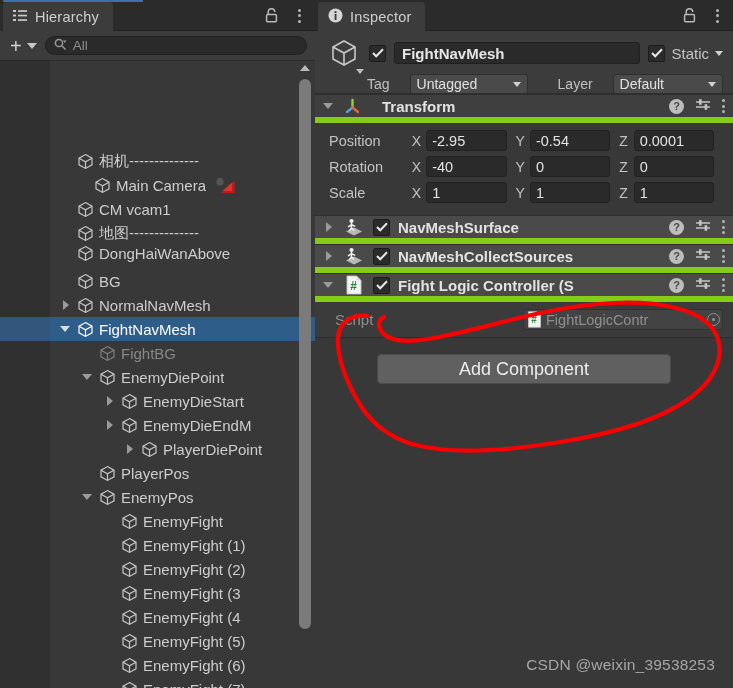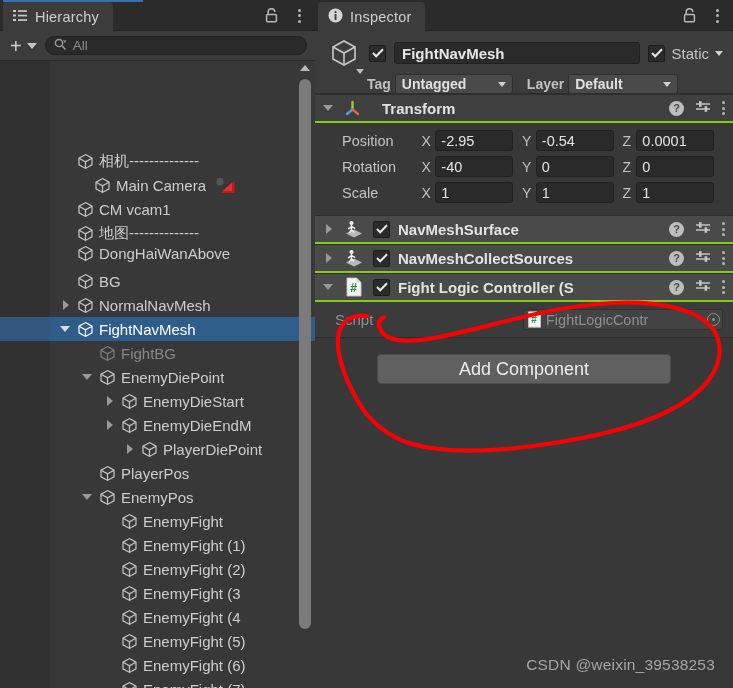--- a/index.html
+++ b/index.html
@@ -107,44 +107,44 @@
     display:flex; align-items:center; justify-content:center; flex:none; cursor:pointer;
   }
   .chk svg { display:block; }
   .name-field {
     flex:1; height:22px; background:#2a2a2a; border:1px solid #202020; border-radius:3px;
     display:flex; align-items:center; padding:0 7px; color:#e6e6e6;
     font-size:15px; font-weight:bold;
   }
   .static-wrap { display:flex; align-items:center; gap:6px; flex:none; }
   .static-lbl { color:#c4c4c4; font-size:15px; }
-  .hdr-row2 { display:flex; align-items:center; gap:4px; height:24px; margin-top:5px; padding-left:42px;font-weight:bold; }
+  .hdr-row2 { display:flex; align-items:center; gap:20px; height:24px; margin-top:5px; padding-left:42px; }
   .fld-lbl { color:#c0c0c0; font-size:14px; }
   .dropdown {
     height:20px; background:#4a4a4a; border:1px solid #2f2f2f; border-radius:3px;
     display:flex; align-items:center; justify-content:space-between; gap:8px;
     padding:0 6px; color:#e0e0e0; font-size:14px; cursor:pointer;
   }
   .dd-caret { width:0;height:0;border-left:4.5px solid transparent;border-right:4.5px solid transparent;border-top:5px solid #d0d0d0; }
 
   
   .comp-head {
-    height:29px; background:#4a4a4a; border-top:1px solid #2e2e2e; border-bottom:2px solid #84cc16;
+    height:29px; background:#4a4a4a; border-top:1px solid #2e2e2e; border-bottom:6px solid #84cc16;
     display:flex; align-items:center; gap:8px; padding:0 8px 0 6px; position:relative;
   }
   .comp-title { color:#e2e2e2; font-size:15px; font-weight:bold; flex:1; overflow:hidden; white-space:nowrap; }
   .comp-tools { display:flex; align-items:center; gap:11px; flex:none; }
   .qmark {
     width:15px; height:15px; border-radius:50%; background:#bdbdbd; color:#4a4a4a;
     font-size:11px; font-weight:bold; display:flex; align-items:center; justify-content:center;
   }
 
   .transform-body { background:#383838; padding:6px 10px 8px 14px; }
   .t-row { display:flex; align-items:center; height:23px; margin-bottom:3px; }
-  .t-name { width:86px; color:#c3c3c3; font-size:14.5px;margin-left:13px; }
+  .t-name { width:86px; color:#c3c3c3; font-size:14.5px; }
   .axis { color:#c3c3c3; font-size:14px; width:15px; }
   .num {
     width:83px; height:21px; background:#2a2a2a; border:1px solid #212121; border-radius:3px;
     color:#e3e3e3; font-size:14.5px; display:flex; align-items:center; padding:0 5px;
     margin-right:9px; overflow:hidden;
   }
 
   .script-row {
     height:36px; background:#3b3b3b; display:flex; align-items:center;
     padding:0 10px 0 20px; border-bottom:1px solid #2e2e2e;

